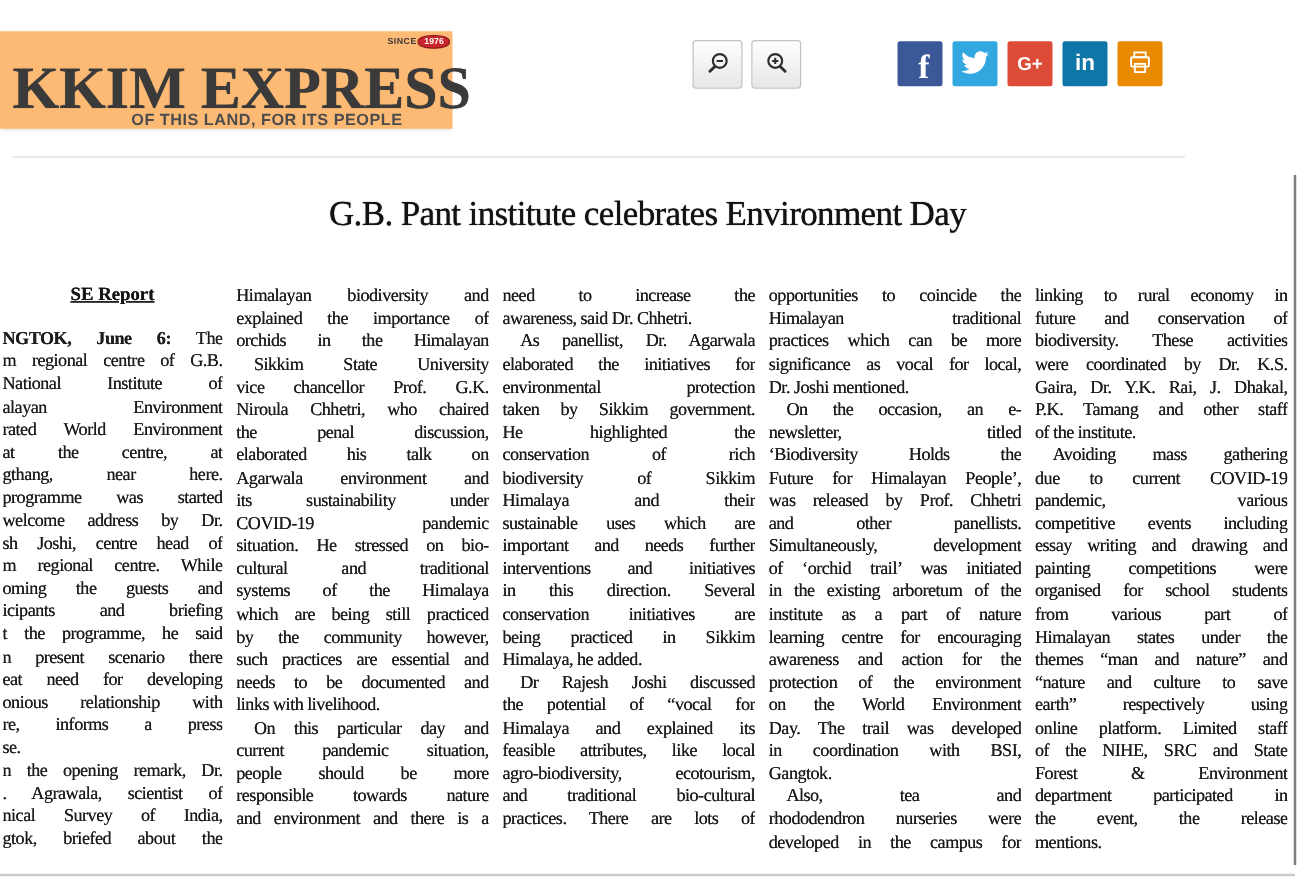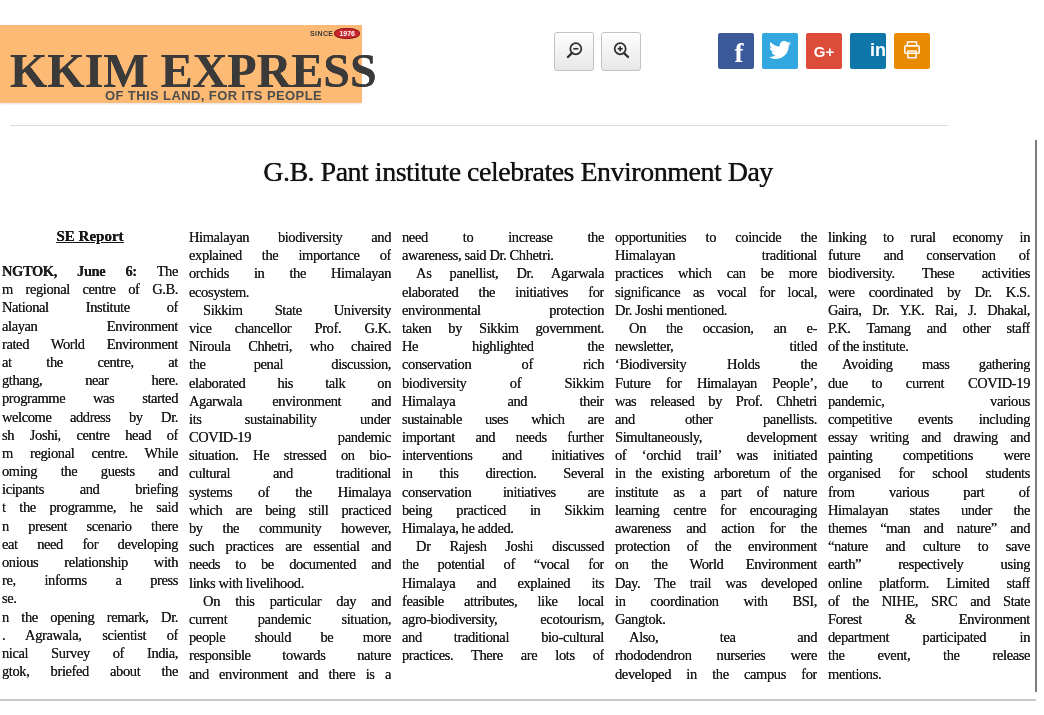--- a/index.html
+++ b/index.html
@@ -99,21 +99,21 @@
       <button class="social-btn" style="background-color: rgb(51, 168, 224);">
         <span>
           <svg viewBox="0 0 24 24" width="22" height="22" fill="#fff">
             <path d="M23.954 4.569c-.885.389-1.83.654-2.825.775 1.014-.611 1.794-1.574 2.163-2.723-.951.555-2.005.959-3.127 1.184-.896-.959-2.173-1.559-3.591-1.559-2.717 0-4.92 2.203-4.92 4.917 0 .39.045.765.127 1.124C7.691 8.094 4.066 6.13 1.64 3.161c-.427.722-.666 1.561-.666 2.475 0 1.71.87 3.213 2.188 4.096-.807-.026-1.566-.248-2.228-.616v.061c0 2.385 1.693 4.374 3.946 4.827-.413.111-.849.171-1.296.171-.314 0-.615-.03-.916-.086.631 1.953 2.445 3.377 4.604 3.417-1.68 1.319-3.809 2.105-6.102 2.105-.39 0-.779-.023-1.17-.067 2.189 1.394 4.768 2.209 7.557 2.209 9.054 0 13.999-7.496 13.999-13.986 0-.209 0-.42-.015-.63.961-.689 1.8-1.56 2.46-2.548z"></path>
           </svg>
         </span>
       </button>
       <button class="social-btn" style="background-color: rgb(221, 75, 57);">
         <span class="gp-glyph">G+</span>
       </button>
-      <button class="social-btn" style="background-color: rgb(14, 118, 168); justify-content: flex-end;">
+      <button class="social-btn" style="background-color: rgb(14, 118, 168);">
         <span class="in-glyph">in</span>
       </button>
       <button class="social-btn" style="background-color: rgb(234, 138, 0);">
         <span>
           <svg viewBox="0 0 24 24" width="22" height="22">
             <rect x="7" y="3.2" width="10" height="4.2" fill="none" stroke="#fff" stroke-width="1.6"></rect>
             <rect x="4.2" y="7.4" width="15.6" height="8.2" rx="1" fill="none" stroke="#fff" stroke-width="1.6"></rect>
             <rect x="7.5" y="13.2" width="9" height="7.2" fill="none" stroke="#fff" stroke-width="1.6"></rect>
           </svg>
         </span>
@@ -153,21 +153,20 @@
             <div class="tline">. Agrawala, scientist of</div>
             <div class="tline">nical Survey of India,</div>
             <div class="tline">gtok, briefed about the</div>
           </div>
       </div>
       <div class="col">
           <div class="col-lines">
             <div class="tline">Himalayan biodiversity and</div>
             <div class="tline">explained the importance of</div>
             <div class="tline">orchids in the Himalayan</div>
-            <div class="tline endline">ecosystem.</div>
             <div class="tline"> Sikkim State University</div>
             <div class="tline">vice chancellor Prof. G.K.</div>
             <div class="tline">Niroula Chhetri, who chaired</div>
             <div class="tline">the penal discussion,</div>
             <div class="tline">elaborated his talk on</div>
             <div class="tline">Agarwala environment and</div>
             <div class="tline">its sustainability under</div>
             <div class="tline">COVID-19 pandemic</div>
             <div class="tline">situation. He stressed on bio-</div>
             <div class="tline">cultural and traditional</div>

